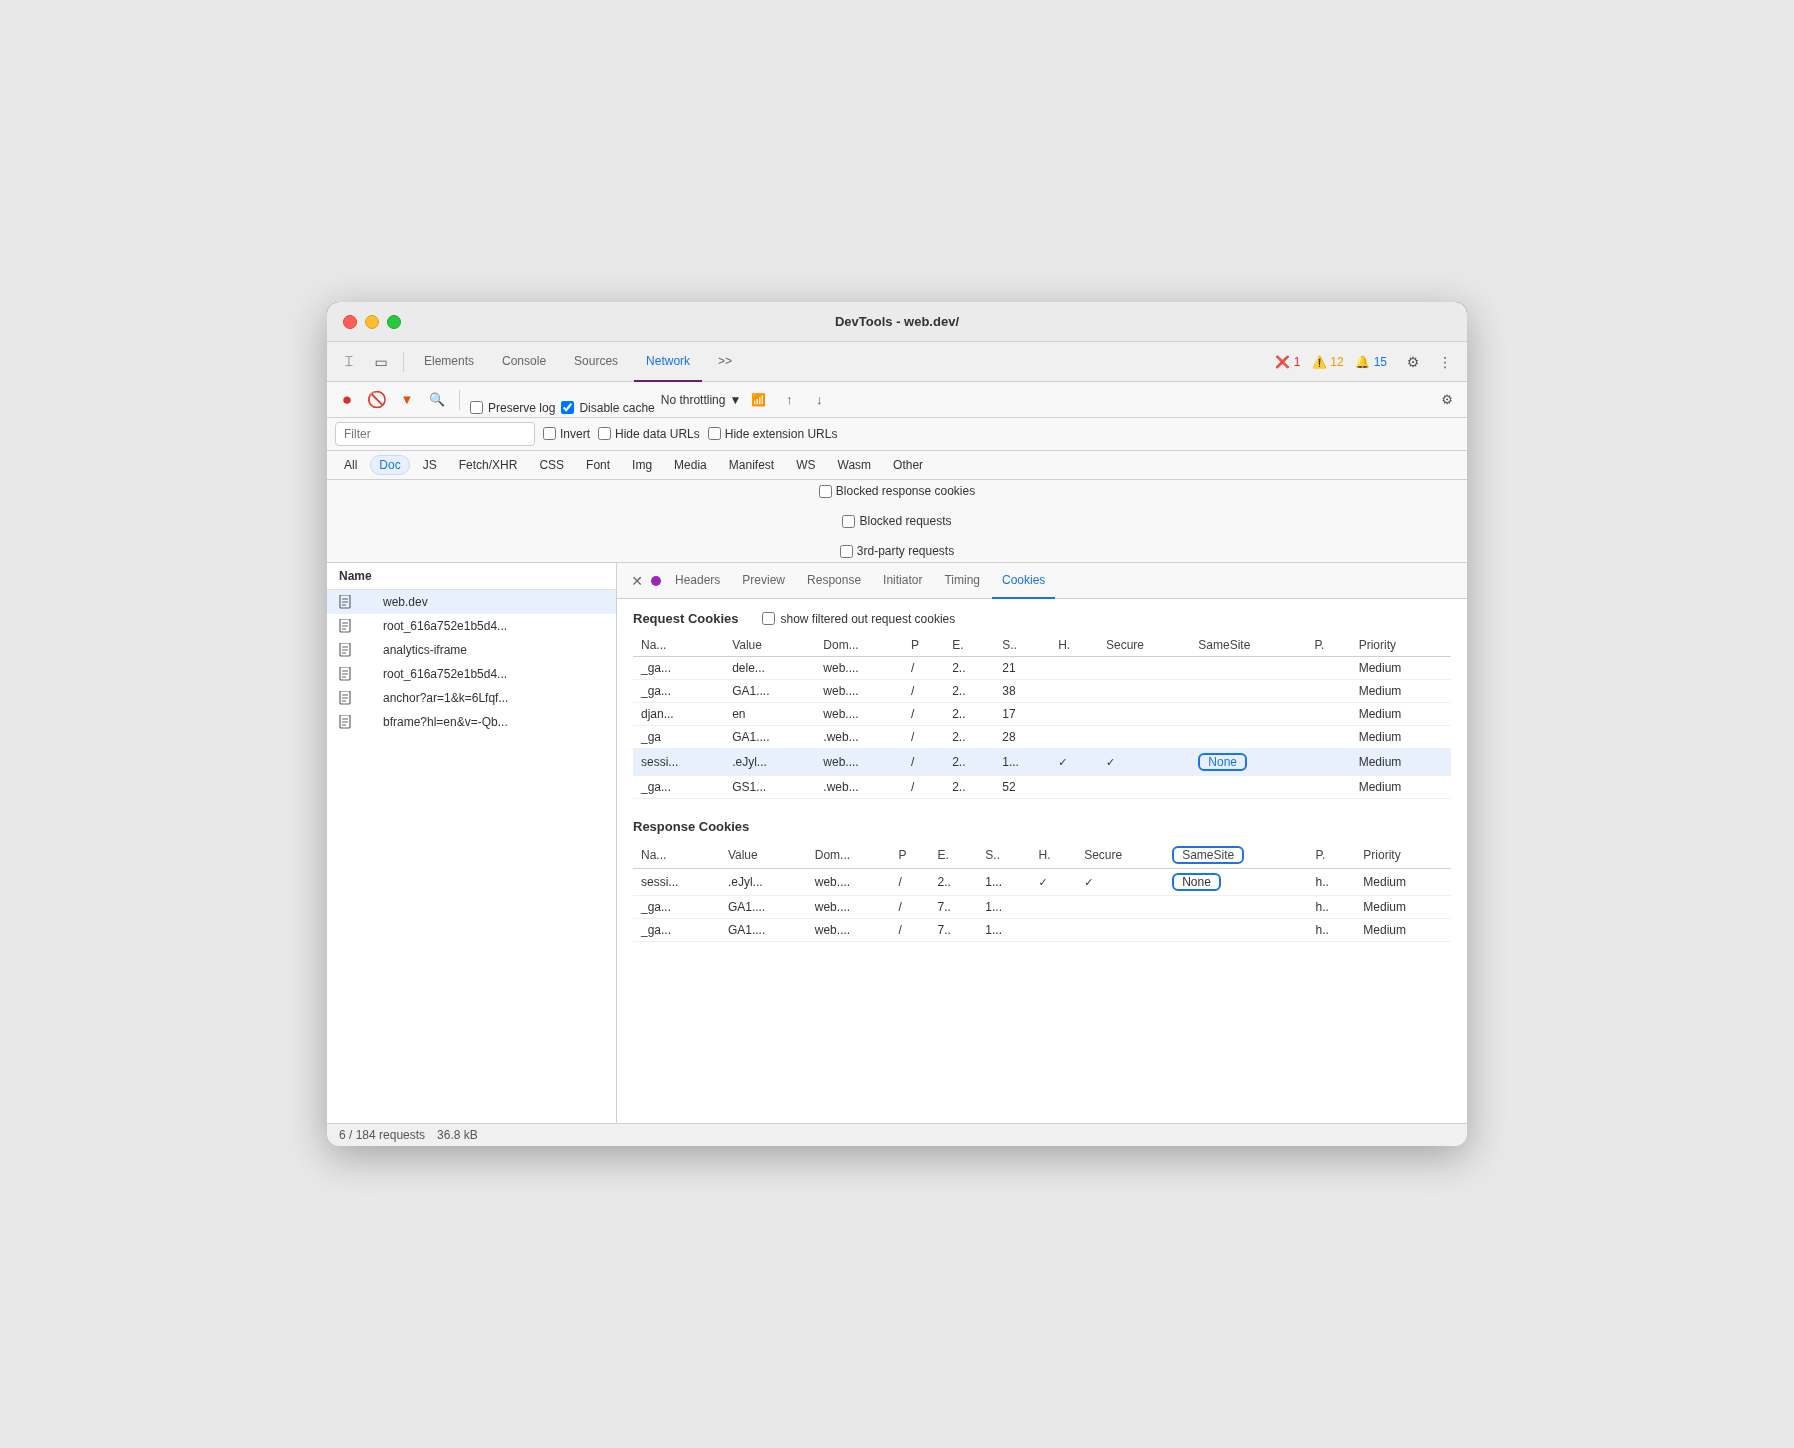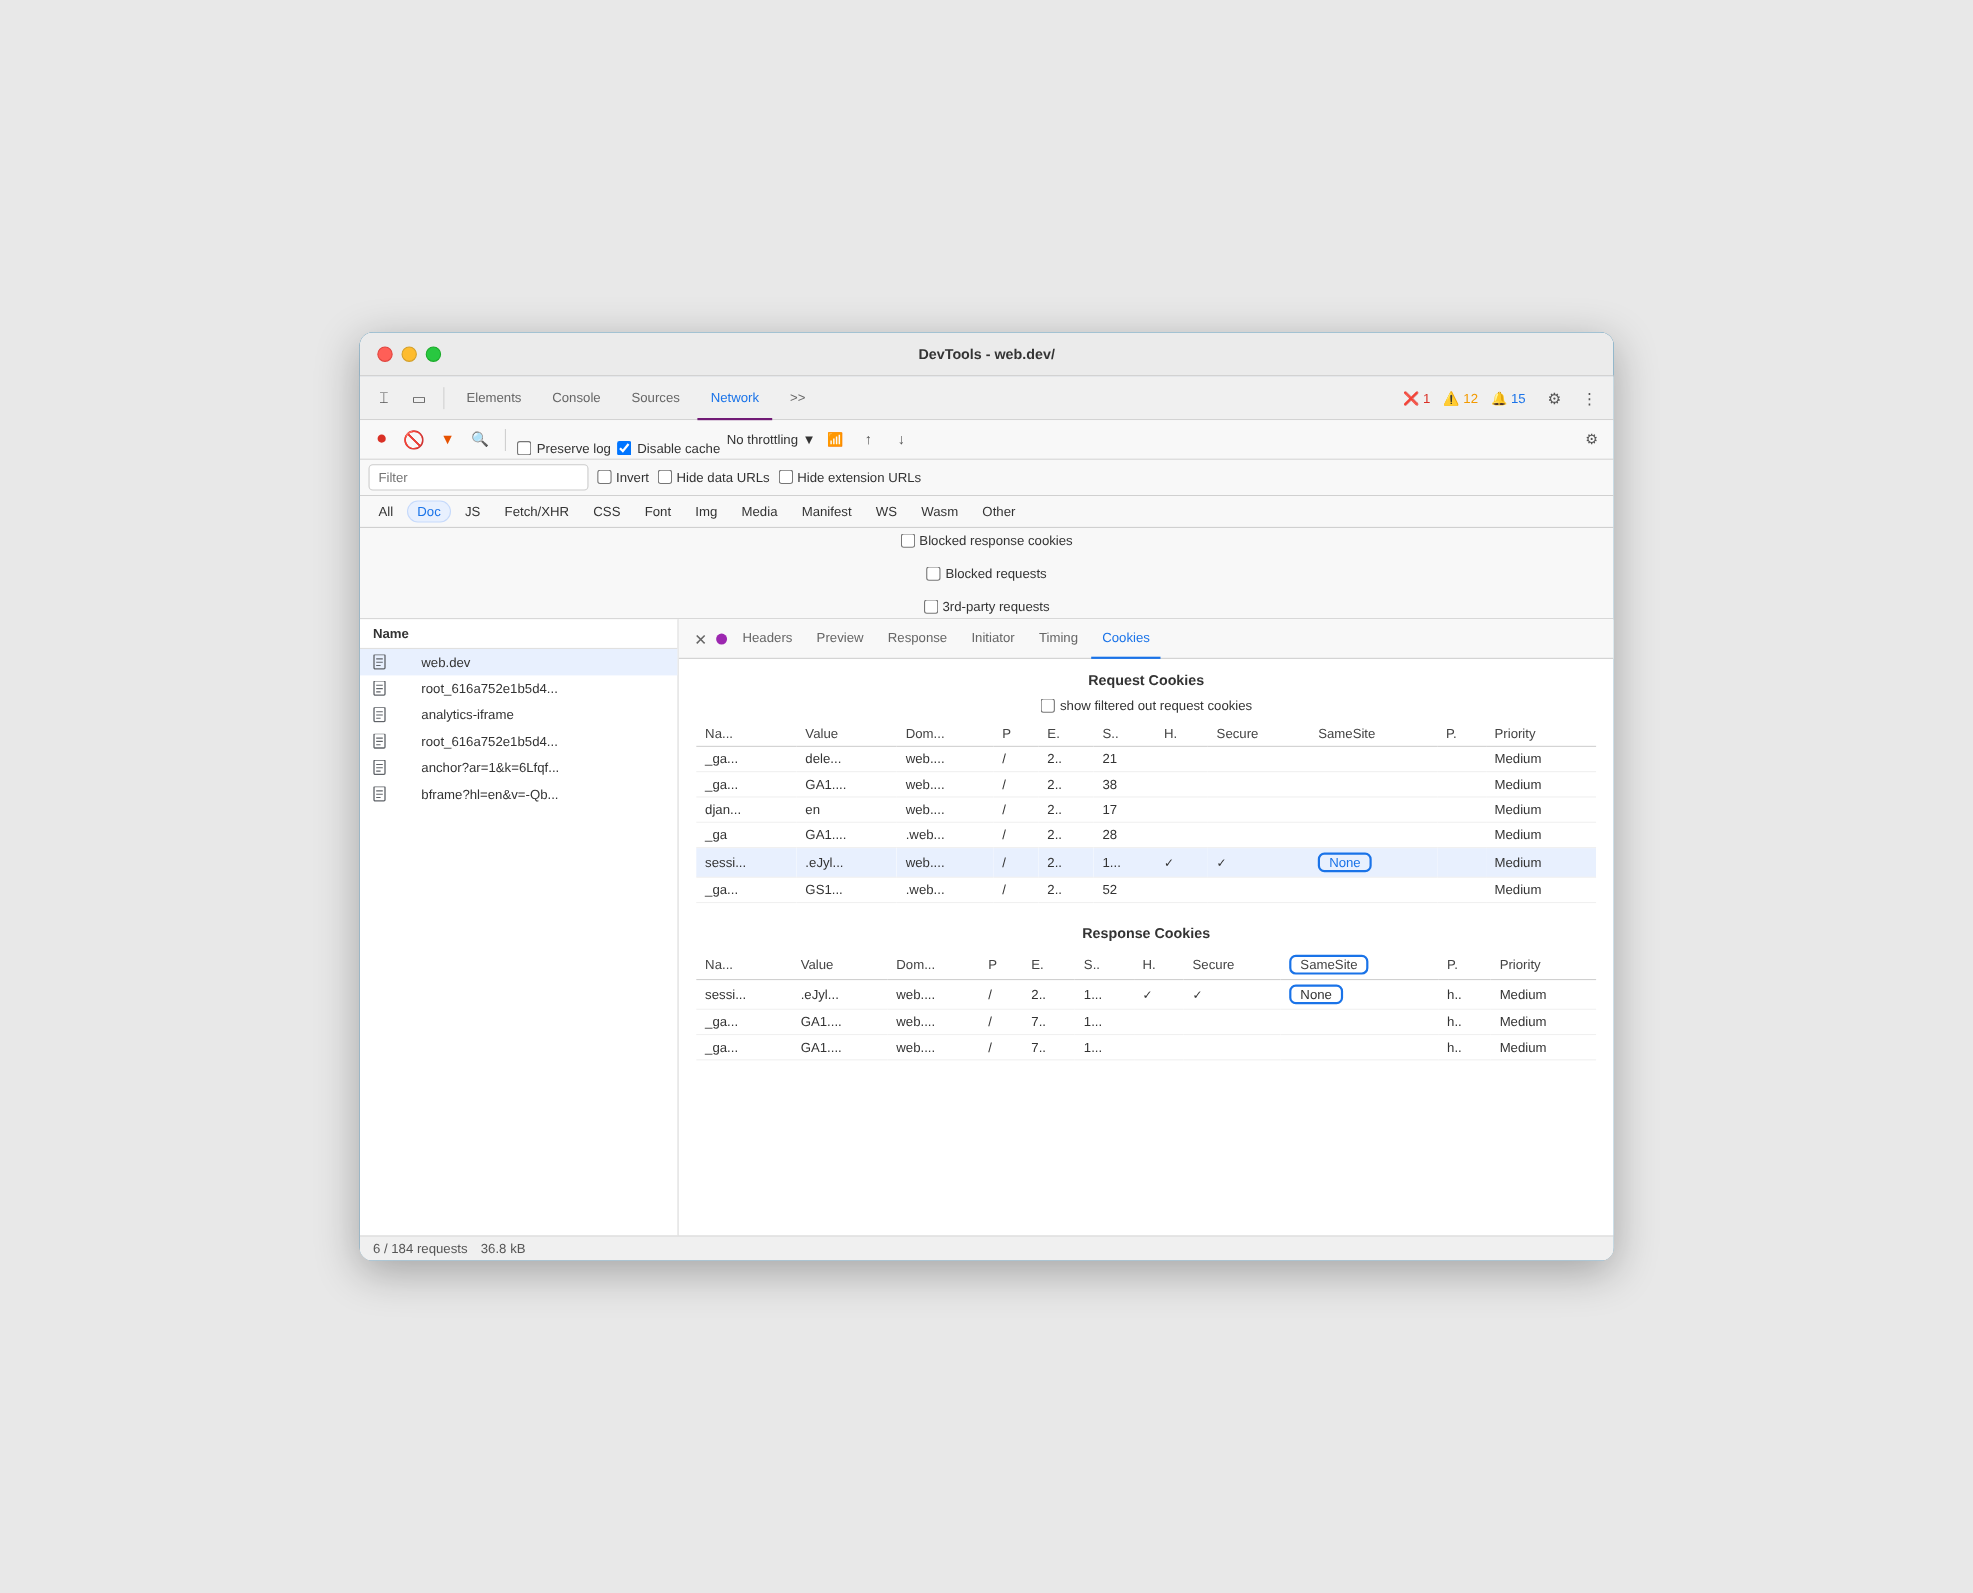--- a/index.html
+++ b/index.html
@@ -6,21 +6,21 @@
     body {
       background: #e8e8e8;
       display: flex;
       justify-content: center;
       align-items: center;
       min-height: 100vh;
       font-family: -apple-system, BlinkMacSystemFont, 'Helvetica Neue', Arial, sans-serif;
     }
     .window {
       width: 1140px;
-      background: #0369a1;
+      background: #14532d;
       border-radius: 12px;
       box-shadow: 0 10px 40px rgba(0,0,0,0.3);
       overflow: hidden;
     }
     .title-bar {
       background: #ebebeb;
       padding: 12px 16px;
       display: flex;
       align-items: center;
       justify-content: center;
@@ -322,22 +322,21 @@
       padding: 12px 16px;
     }
     
     .section-title {
       font-size: 13px;
       font-weight: 700;
       color: #333;
       margin-bottom: 8px;
       display: flex;
       align-items: center;
-      gap: 8px;
-      flex-direction: column;
+      gap: 24px;
     }
     .show-filtered-label {
       font-size: 12px;
       font-weight: normal;
       color: #333;
       display: flex;
       align-items: center;
       gap: 5px;
     }
     .cookies-table {

